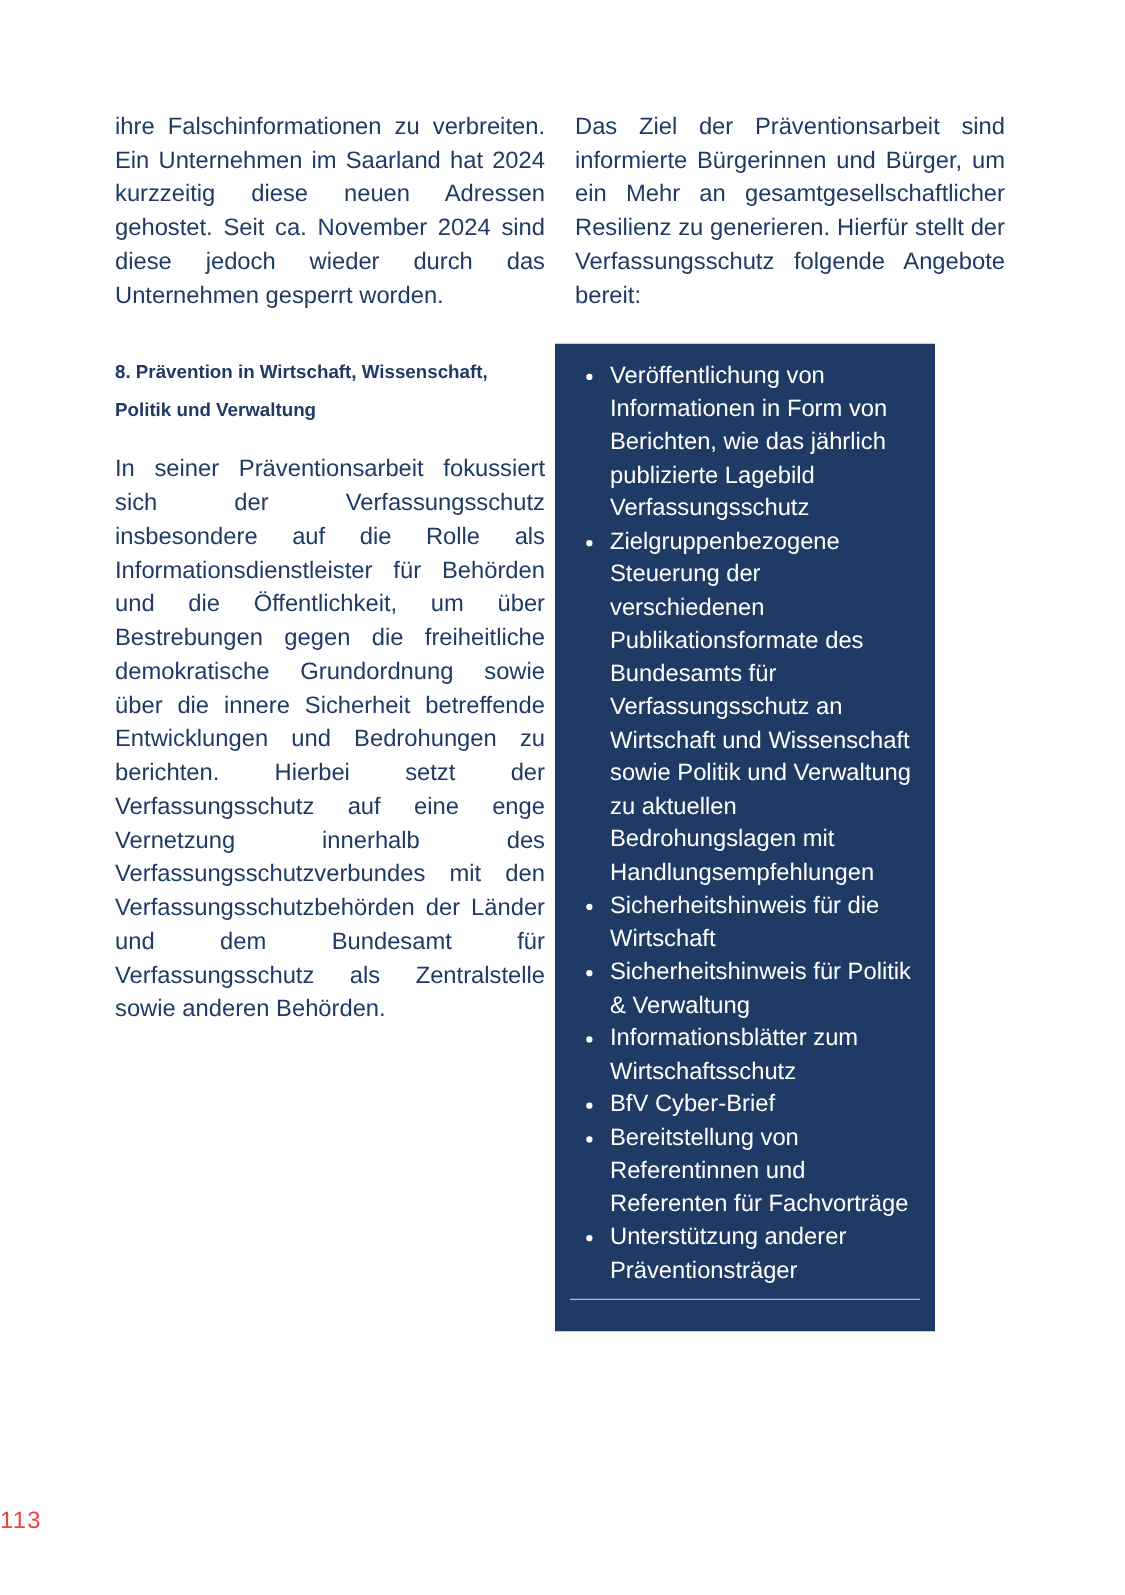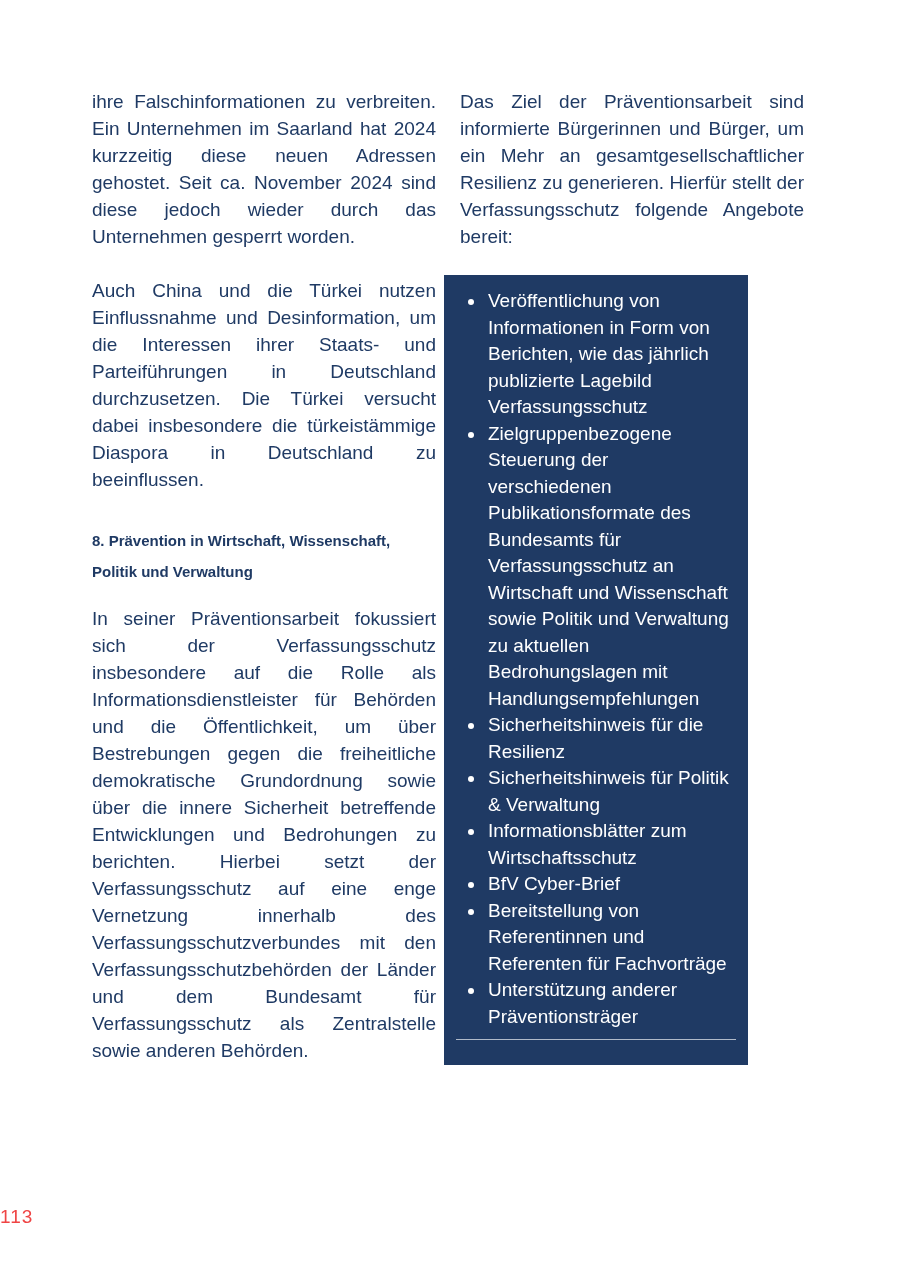--- a/index.html
+++ b/index.html
@@ -80,33 +80,32 @@
     color: #ef4444;
   }
 </style>
 </head>
 <body>
 
 <div class="page">
 
   <div class="col col-left">
     <p class="body">ihre Falschinformationen zu verbreiten. Ein Unternehmen im Saarland hat 2024 kurzzeitig diese neuen Adressen gehostet. Seit ca. November 2024 sind diese jedoch wieder durch das Unternehmen gesperrt worden.</p>
-    <p class="body">Auch China und die Türkei nutzen Einflussnahme und Desinformation, um die Interessen ihrer Staats- und Parteiführungen in Deutschland durchzusetzen. Die Türkei versucht dabei insbesondere die türkeistämmige Diaspora in Deutschland zu beeinflussen.</p>
     <h2 class="heading">8. Prävention in Wirtschaft, Wissenschaft, Politik und Verwaltung</h2>
     <p class="body">In seiner Präventionsarbeit fokussiert sich der Verfassungsschutz insbesondere auf die Rolle als Informationsdienstleister für Behörden und die Öffentlichkeit, um über Bestrebungen gegen die freiheitliche demokratische Grundordnung sowie über die innere Sicherheit betreffende Entwicklungen und Bedrohungen zu berichten. Hierbei setzt der Verfassungsschutz auf eine enge Vernetzung innerhalb des Verfassungsschutzverbundes mit den Verfassungsschutzbehörden der Länder und dem Bundesamt für Verfassungsschutz als Zentralstelle sowie anderen Behörden.</p>
   </div>
 
   <div class="col col-right">
     <p class="body">Das Ziel der Präventionsarbeit sind informierte Bürgerinnen und Bürger, um ein Mehr an gesamtgesellschaftlicher Resilienz zu generieren. Hierfür stellt der Verfassungsschutz folgende Angebote bereit:</p>
 
     <div class="infobox">
       <ul>
         <li>Veröffentlichung von Informationen in Form von Berichten, wie das jährlich publizierte Lagebild Verfassungsschutz</li>
         <li>Zielgruppenbezogene Steuerung der verschiedenen Publikationsformate des Bundesamts für Verfassungsschutz an Wirtschaft und Wissenschaft sowie Politik und Verwaltung zu aktuellen Bedrohungslagen mit Handlungsempfehlungen</li>
-        <li>Sicherheitshinweis für die Resilienz</li>
+        <li>Sicherheitshinweis für die Wirtschaft</li>
         <li>Sicherheitshinweis für Politik &amp; Verwaltung</li>
         <li>Informationsblätter zum Wirtschaftsschutz</li>
         <li>BfV Cyber-Brief</li>
         <li>Bereitstellung von Referentinnen und Referenten für Fachvorträge</li>
         <li>Unterstützung anderer Präventionsträger</li>
       </ul>
       <hr class="box-divider">
     </div>
   </div>
 

